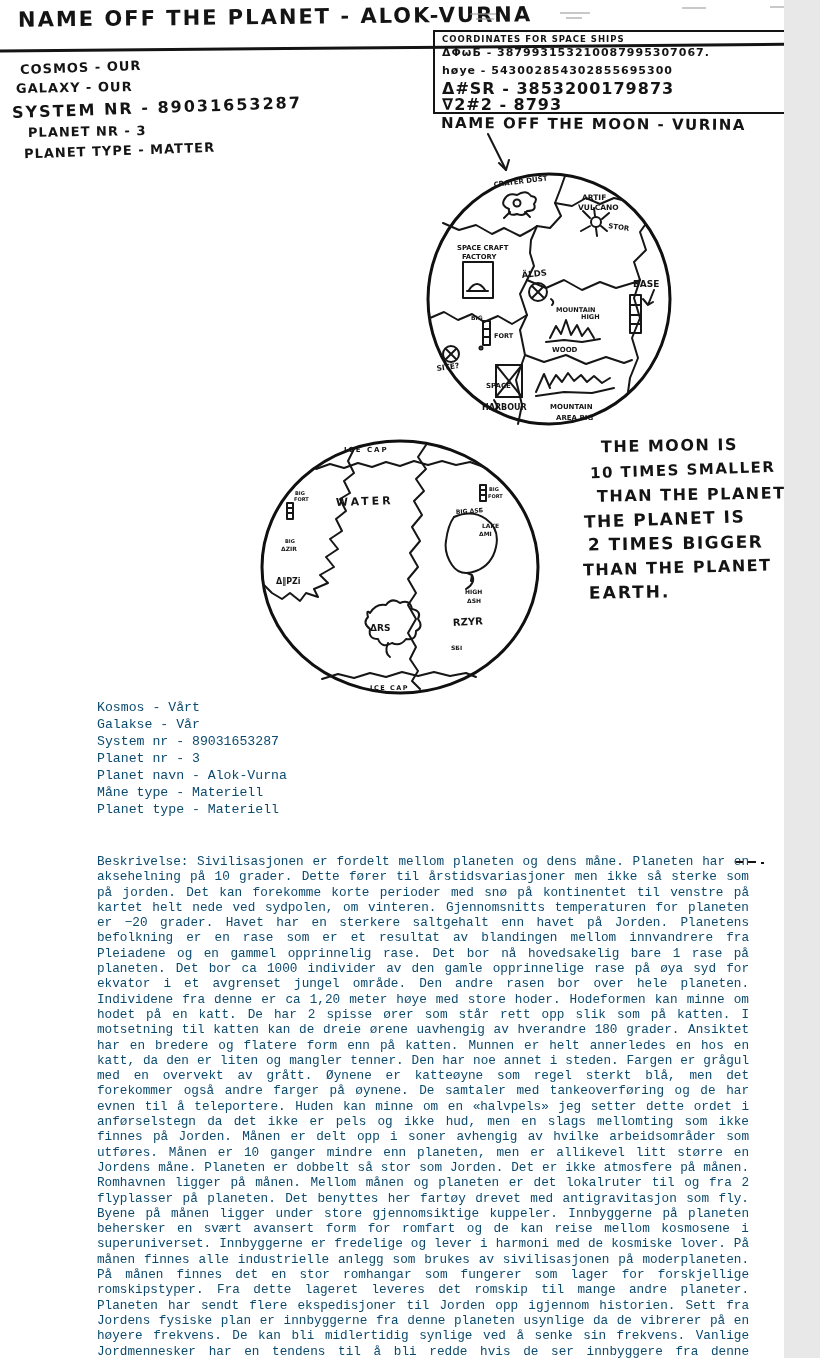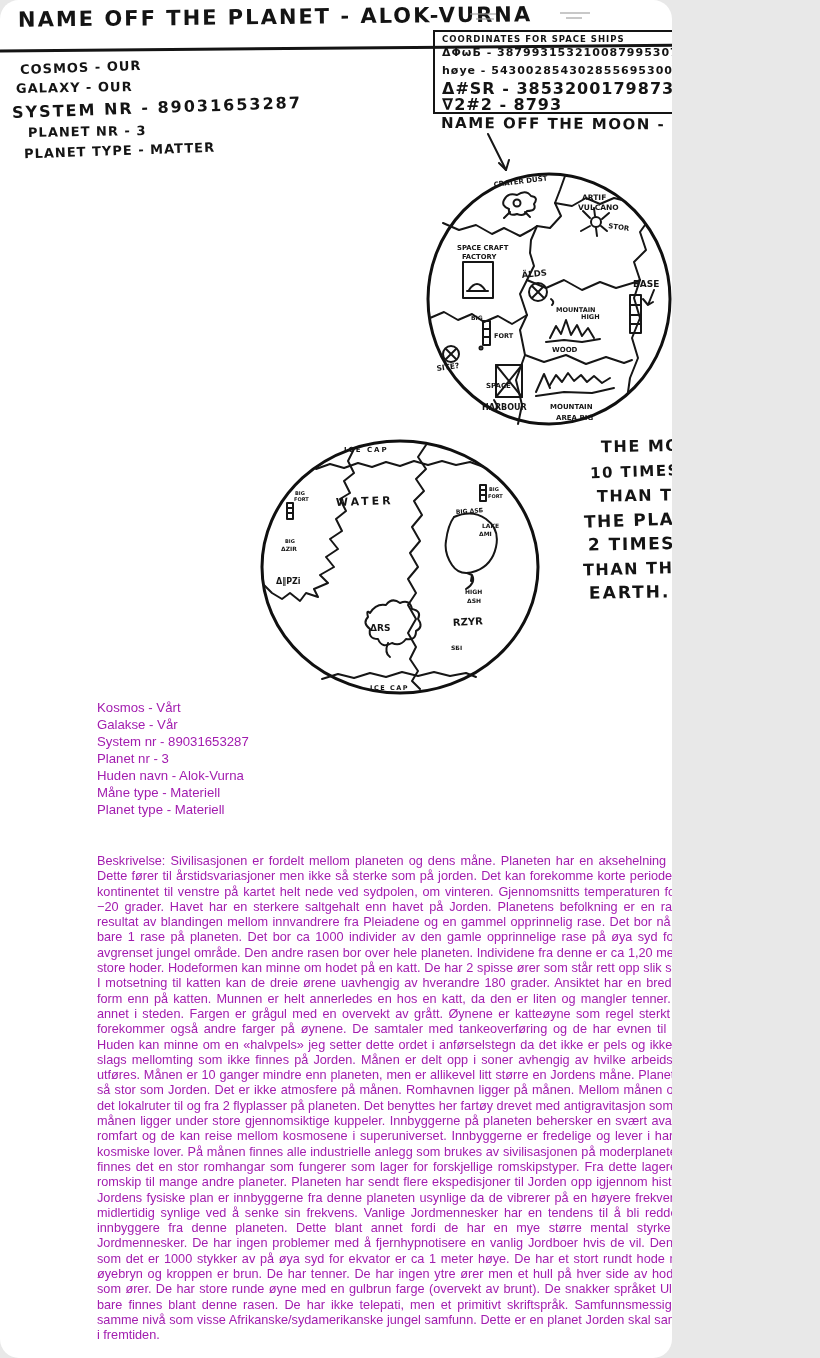--- a/index.html
+++ b/index.html
@@ -1,20 +1,20 @@
 <!DOCTYPE html>
 <html><head>
 <meta charset="utf-8">
 <style>
   html,body{margin:0;padding:0;background:#e8e8e8;}
-  #page{position:relative;width:672px;height:1358px;background:#ffffff;overflow:hidden;
-        font-family:"DejaVu Sans",sans-serif;border-radius:19px;}
+  #page{position:relative;width:784px;height:1358px;background:#ffffff;overflow:hidden;
+        font-family:"DejaVu Sans",sans-serif;}
   .abs{position:absolute;}
   .hand{font-family:"DejaVu Sans",sans-serif;font-weight:700;color:#141414;white-space:nowrap;}
-  .typed{font-family:Liberation Sans, sans-serif;color:#a21caf;}
+  .typed{font-family:Liberation Mono, monospace;color:#0c4a6e;}
   .rule{background:#141414;}
   #coordbox{border-left:2px solid #141414;border-top:2px solid #141414;border-bottom:2px solid #141414;}
   #coordbox .cline{font-size:11px;letter-spacing:1px;line-height:18px;}
   .map .ink2{stroke:#161616;stroke-width:2;fill:none;stroke-linecap:round;stroke-linejoin:round;}
   .map .ink3{stroke:#101010;stroke-width:3;fill:none;}
   .map text{fill:#141414;stroke:none;font-family:"DejaVu Sans",sans-serif;font-weight:700;}
   .noise{background:#9a9a9a;opacity:.55;}
   .desc{font-size:12.7px;line-height:15.3px;text-align:justify;}
   .tline{font-size:13.2px;line-height:17px;}
 </style>
@@ -190,21 +190,21 @@
   <div class="abs hand" style="left:584px;top:509px;font-size:17px;letter-spacing:1.5px;transform:rotate(-2deg);">THE PLANET IS</div>
   <div class="abs hand" style="left:588px;top:533px;font-size:17px;letter-spacing:1.5px;transform:rotate(-1deg);">2 TIMES BIGGER</div>
   <div class="abs hand" style="left:583px;top:558px;font-size:16px;letter-spacing:1.5px;transform:rotate(-1.5deg);">THAN THE PLANET</div>
   <div class="abs hand" style="left:589px;top:582px;font-size:17px;letter-spacing:2px;transform:rotate(-1deg);">EARTH.</div>
 
   <div class="abs" style="left:97px;top:699px;width:420px;">
     <div class="typed tline">Kosmos - Vårt</div>
     <div class="typed tline">Galakse - Vår</div>
     <div class="typed tline">System nr - 89031653287</div>
     <div class="typed tline">Planet nr - 3</div>
-    <div class="typed tline">Huden navn - Alok-Vurna</div>
+    <div class="typed tline">Planet navn - Alok-Vurna</div>
     <div class="typed tline">Måne type - Materiell</div>
     <div class="typed tline">Planet type - Materiell</div>
   </div>
 
   <div class="abs typed desc" style="left:97px;top:854px;width:652px;">Beskrivelse: Sivilisasjonen er fordelt mellom planeten og dens måne.  Planeten har en aksehelning på 10 grader. Dette fører til årstidsvariasjoner men ikke så sterke som på jorden. Det kan forekomme korte perioder med snø på kontinentet til venstre på kartet helt nede ved sydpolen, om vinteren.  Gjennomsnitts temperaturen for planeten er −20 grader. Havet har en sterkere saltgehalt enn havet på Jorden. Planetens befolkning er en rase som er et resultat av blandingen mellom  innvandrere fra Pleiadene og en gammel opprinnelig rase. Det bor nå hovedsakelig bare 1 rase på planeten. Det bor ca 1000 individer av den gamle opprinnelige rase på øya syd for ekvator i et avgrenset jungel område. Den andre rasen bor over hele planeten. Individene fra denne er ca 1,20 meter høye med store hoder. Hodeformen kan minne om hodet på en katt. De har 2 spisse ører som står rett opp slik som på katten.  I motsetning til katten kan de dreie ørene uavhengig av hverandre 180 grader. Ansiktet har en bredere og flatere form enn på katten. Munnen er helt annerledes en hos en katt, da den er liten og mangler tenner. Den har noe annet i steden. Fargen er grågul med en overvekt av grått. Øynene er katteøyne som regel sterkt blå, men det forekommer også andre farger på øynene. De samtaler med tankeoverføring og de har evnen til å teleportere. Huden kan minne om en «halvpels» jeg setter dette ordet i anførselstegn da det ikke er pels og ikke hud, men en slags mellomting som ikke finnes på Jorden.  Månen er delt opp i soner avhengig av hvilke arbeidsområder som utføres.  Månen er 10 ganger mindre enn planeten, men er allikevel litt større en Jordens måne. Planeten er dobbelt så stor som Jorden. Det er ikke atmosfere på månen. Romhavnen ligger på månen. Mellom månen og planeten er det lokalruter til og fra 2 flyplasser på planeten. Det benyttes her fartøy drevet med  antigravitasjon som fly. Byene på månen ligger under store gjennomsiktige kuppeler. Innbyggerne på planeten behersker en svært avansert form for romfart og de kan reise mellom kosmosene i superuniverset. Innbyggerne er fredelige og lever i harmoni med de kosmiske lover. På månen finnes alle industrielle anlegg som brukes av sivilisasjonen på moderplaneten. På månen finnes det en stor romhangar som fungerer som lager for forskjellige romskipstyper.  Fra dette lageret leveres det romskip til mange andre planeter. Planeten har sendt flere ekspedisjoner til Jorden opp igjennom historien. Sett fra Jordens fysiske plan er innbyggerne fra denne planeten usynlige da de vibrerer på en høyere frekvens. De kan bli midlertidig synlige ved å senke sin frekvens.  Vanlige Jordmennesker har en tendens til å bli redde hvis de ser innbyggere fra denne planeten. Dette blant annet fordi de har en mye større mental styrke enn vanlige Jordmennesker. De har ingen problemer med å fjernhypnotisere en vanlig Jordboer hvis de vil. Den gamle rasen som det er 1000 stykker av på øya syd for ekvator er ca 1 meter høye. De har et stort rundt hode med markerte øyebryn og kroppen er brun. De har tenner. De har ingen ytre ører men et hull på hver side av hodet som tjener som ører. De har store runde øyne med en gulbrun farge (overvekt av brunt). De snakker språket Ula-ubikon som bare finnes blant denne rasen. De har ikke telepati, men et primitivt skriftspråk. Samfunnsmessig ligger de på samme nivå som visse Afrikanske/sydamerikanske jungel samfunn. Dette er en planet Jorden skal samarbeide med i fremtiden.</div>
 
   <div class="abs noise" style="left:470px;top:13px;width:26px;height:2px;"></div>
   <div class="abs noise" style="left:476px;top:18px;width:18px;height:2px;"></div>
   <div class="abs noise" style="left:560px;top:12px;width:30px;height:2px;"></div>
   <div class="abs noise" style="left:566px;top:17px;width:16px;height:2px;"></div>

